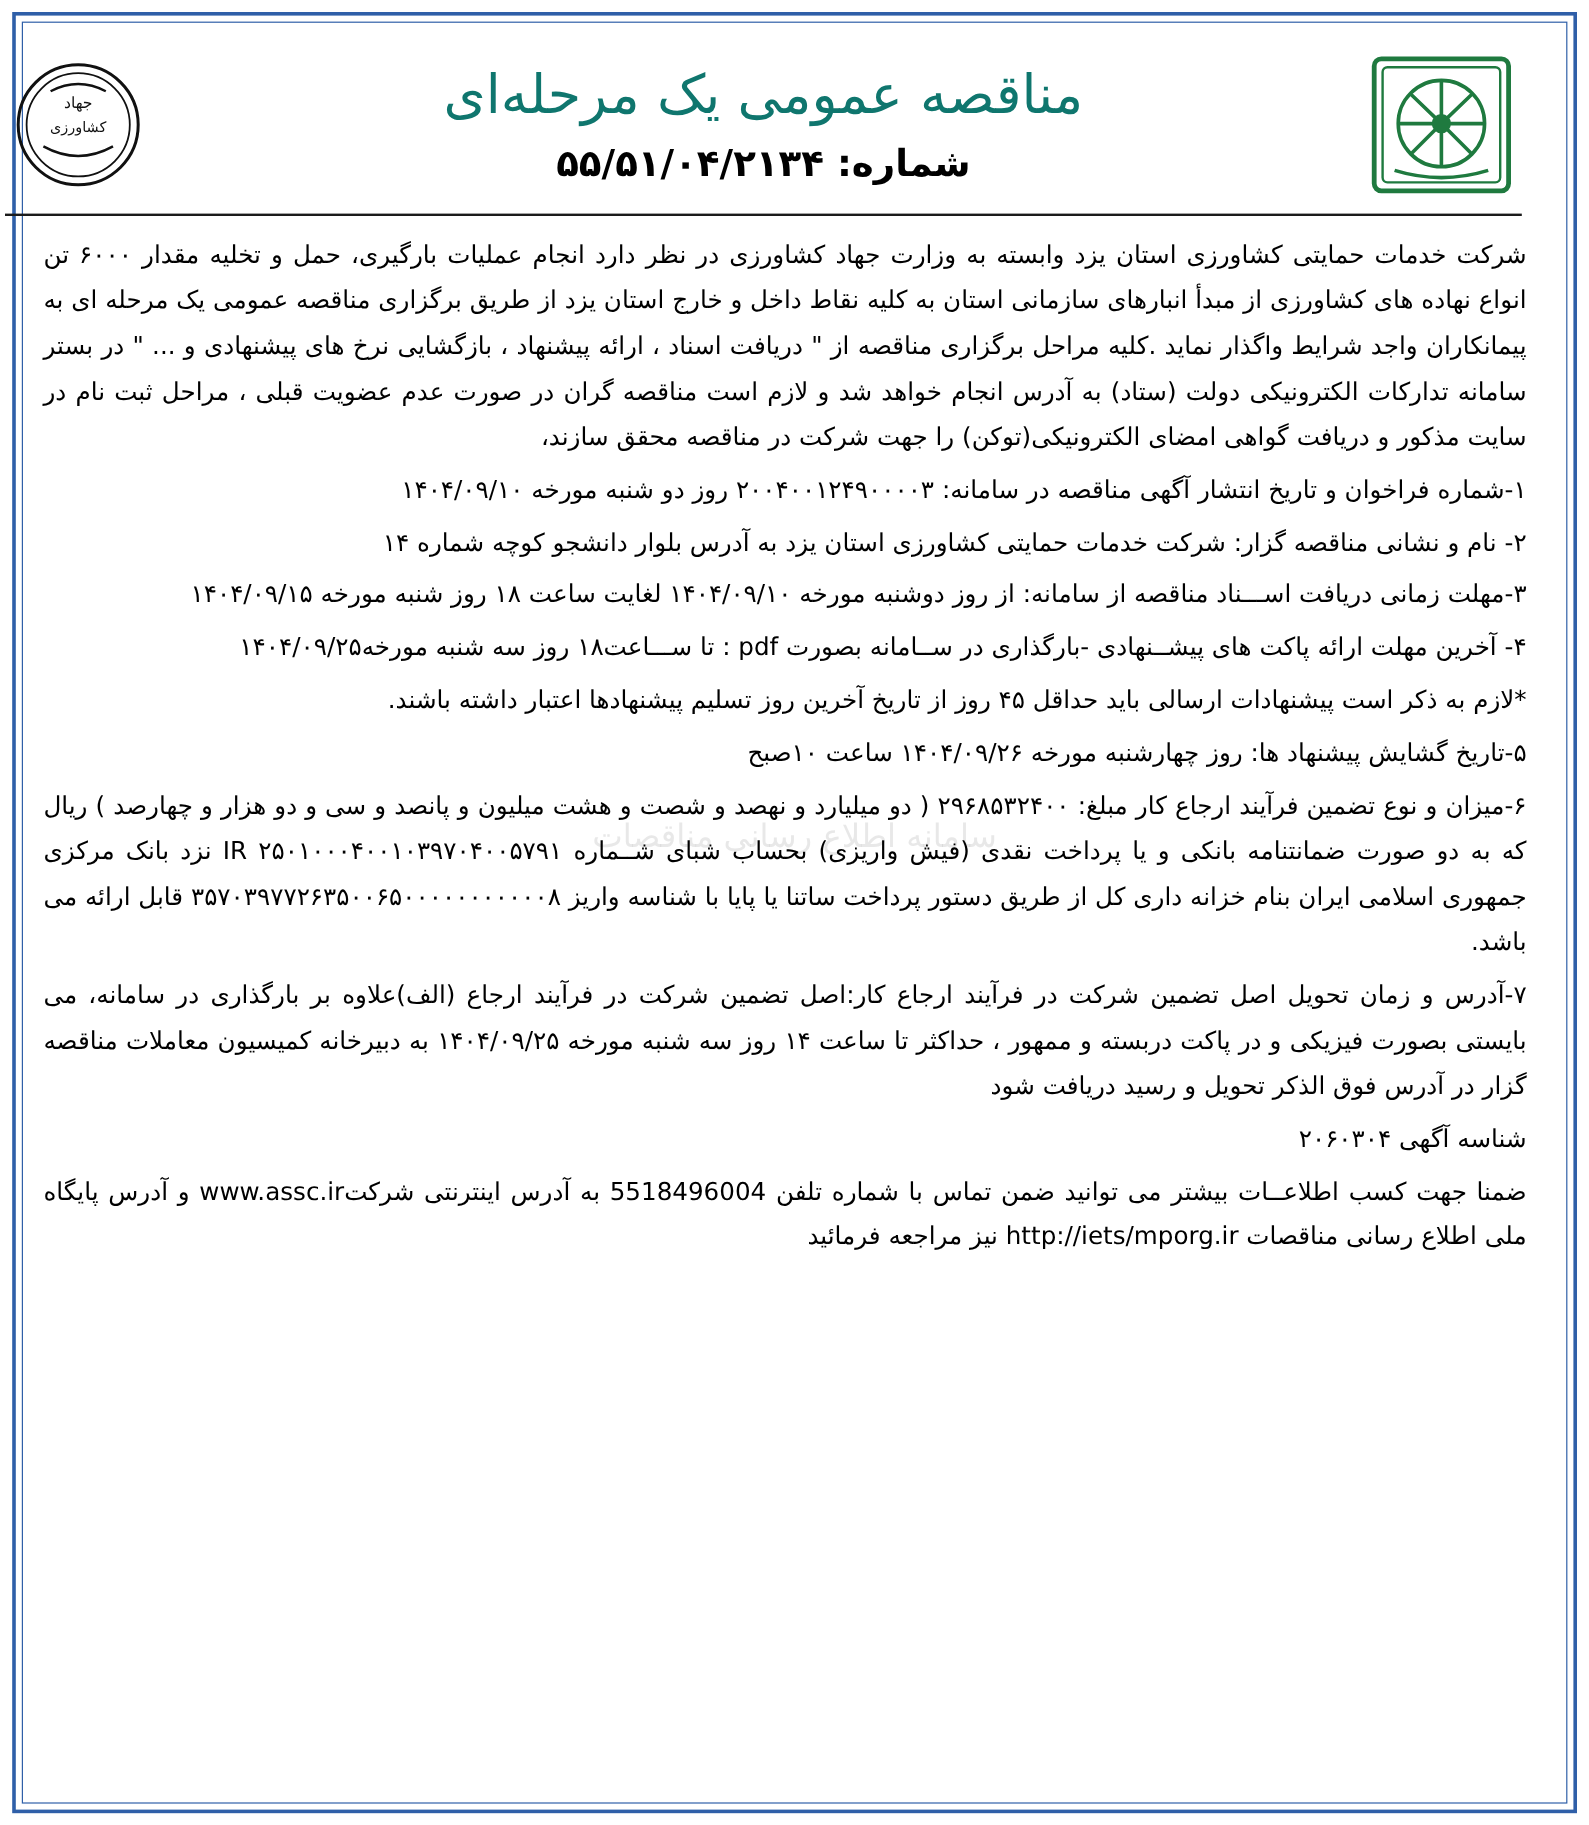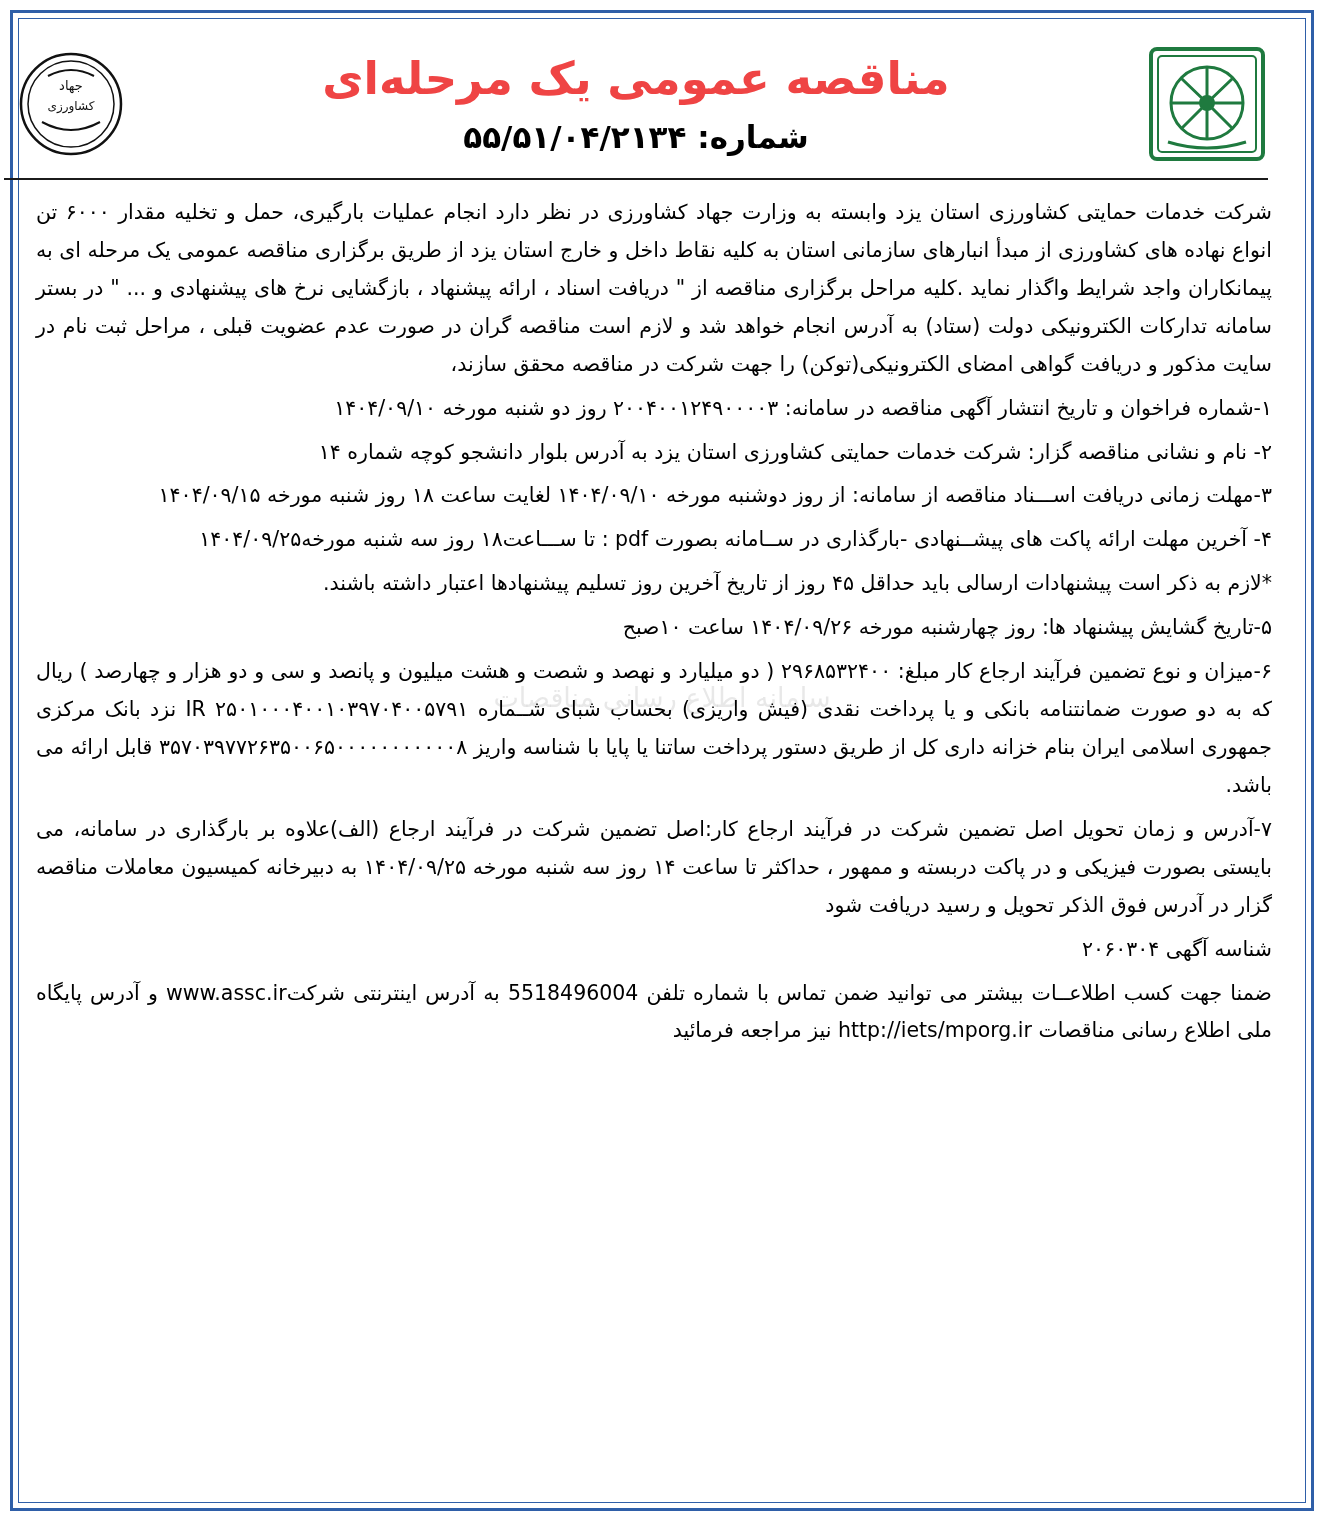--- a/index.html
+++ b/index.html
@@ -41,31 +41,31 @@
     align-items: center;
     justify-content: space-between;
     padding: 6px 6px 8px 6px;
   }
   .logo-right, .logo-left {
     flex: 0 0 auto;
     width: 124px;
     height: 120px;
     display: flex;
     align-items: center;
-    justify-content: flex-start;
+    justify-content: flex-end;
   }
   .header-titles {
     flex: 1 1 auto;
     text-align: center;
     padding: 0 4px;
   }
   .title-main {
     font-size: 45px;
-    font-weight: bold;
-    color: #ef4444;
+    font-weight: normal;
+    color: #0f766e;
     letter-spacing: -0.5px;
     line-height: 1.15;
     white-space: nowrap;
   }
   .title-sub {
     margin-top: 14px;
     font-size: 31px;
     font-weight: bold;
     color: #000;
     direction: rtl;

